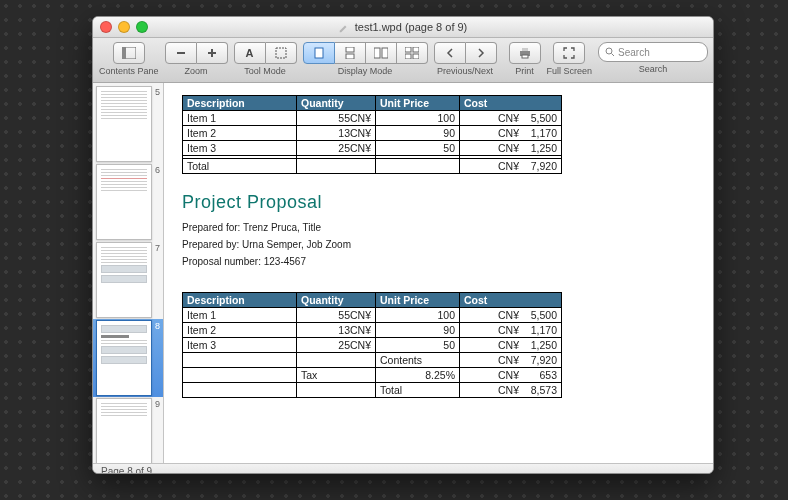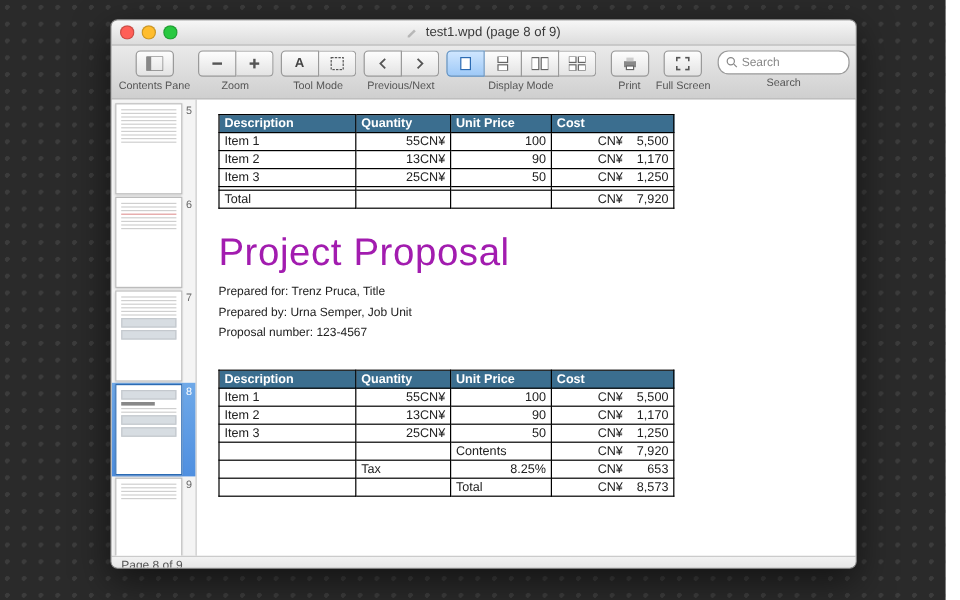--- a/index.html
+++ b/index.html
@@ -50,22 +50,22 @@
   .pg .red{height:1px;background:#e29b9b}
   .pg .hd{height:3px;background:#888;width:60%}
   
   .viewer{flex:1;background:#fff;overflow:hidden;position:relative}
   .page{padding:12px 14px 0 18px}
   table.data{border-collapse:collapse;width:380px;font-size:10.5px}
   table.data th{background:#3b6e8f;color:#fff;font-weight:bold;text-align:left;border:1px solid #000;
     padding:1px 4px;font-size:10.5px}
   table.data td{border:1px solid #000;padding:1px 4px;background:#fff}
   table.data td.r{text-align:right}
-  h1.title{font-family:"Helvetica Neue",Helvetica,Arial,sans-serif;font-weight:200;font-size:32px;
-    color:#a21caf;margin:18px 0 6px 0;letter-spacing:.5px}
+  h1.title{font-family:"Helvetica Neue",Helvetica,Arial,sans-serif;font-weight:200;font-size:18px;
+    color:#0f766e;margin:18px 0 6px 0;letter-spacing:.5px}
   .meta{font-size:10px;color:#222;line-height:1.7}
   
   .status{height:16px;line-height:16px;font-size:10px;color:#555;padding-left:8px;
     background:linear-gradient(#f2f2f2,#dedede);border-top:1px solid #c2c2c2}
   svg{display:block}
 </style>
 </head>
 <body>
 
 <div class="desktop">
@@ -125,36 +125,20 @@
             <svg width="12" height="12">
                 <rect x="1" y="1" width="10" height="10" fill="none" stroke="#555" stroke-dasharray="2 1"></rect>
               </svg>
           </div>
         </div>
         <div class="tlabel">Tool Mode</div>
       </div>
 
       <div class="tgroup">
         <div class="btnrow">
-          <div class="tbtn">
-            <svg width="10" height="10">
-                <path d="M7 1L3 5l4 4" fill="none" stroke="#555" stroke-width="1.5"></path>
-              </svg>
-          </div>
-          <div class="tbtn">
-            <svg width="10" height="10">
-                <path d="M3 1l4 4-4 4" fill="none" stroke="#555" stroke-width="1.5"></path>
-              </svg>
-          </div>
-        </div>
-        <div class="tlabel">Previous/Next</div>
-      </div>
-
-      <div class="tgroup">
-        <div class="btnrow">
           <div class="tbtn active">
             <svg width="10" height="12">
                 <rect x="1" y="1" width="8" height="10" fill="#fff" stroke="#2c6bb3"></rect>
               </svg>
           </div>
           <div class="tbtn">
             <svg width="10" height="12">
                 <rect x="1" y="0" width="8" height="5" fill="#fff" stroke="#666"></rect>
                 <rect x="1" y="7" width="8" height="5" fill="#fff" stroke="#666"></rect>
               </svg>
@@ -168,20 +152,36 @@
           <div class="tbtn">
             <svg width="14" height="12">
                 <rect x="0" y="0" width="6" height="5" fill="#fff" stroke="#666"></rect>
                 <rect x="8" y="0" width="6" height="5" fill="#fff" stroke="#666"></rect>
                 <rect x="0" y="7" width="6" height="5" fill="#fff" stroke="#666"></rect>
                 <rect x="8" y="7" width="6" height="5" fill="#fff" stroke="#666"></rect>
               </svg>
           </div>
         </div>
         <div class="tlabel">Display Mode</div>
+      </div>
+
+      <div class="tgroup">
+        <div class="btnrow">
+          <div class="tbtn">
+            <svg width="10" height="10">
+                <path d="M7 1L3 5l4 4" fill="none" stroke="#555" stroke-width="1.5"></path>
+              </svg>
+          </div>
+          <div class="tbtn">
+            <svg width="10" height="10">
+                <path d="M3 1l4 4-4 4" fill="none" stroke="#555" stroke-width="1.5"></path>
+              </svg>
+          </div>
+        </div>
+        <div class="tlabel">Previous/Next</div>
       </div>
 
       <div class="spacer"></div>
 
       <div class="tgroup">
         <div class="btnrow">
           <div class="tbtn solo">
             <svg width="14" height="12">
                 <rect x="2" y="4" width="10" height="5" fill="#888"></rect>
                 <rect x="4" y="1" width="6" height="3" fill="#ccc"></rect>
@@ -325,21 +325,21 @@
                   <td></td>
                   <td></td>
               <td class="r"><span>CN¥</span>&nbsp;&nbsp;&nbsp;&nbsp;<span>7,920</span></td>
             </tr>
           </tbody>
             </table>
 
           <h1 class="title">Project Proposal</h1>
           <div class="meta">
             <div>Prepared for: Trenz Pruca, Title</div>
-            <div>Prepared by: Urna Semper, Job Unit</div>
+            <div>Prepared by: Urna Semper, Job Zoom</div>
             <div>Proposal number: 123-4567</div>
           </div>
 
           <div style="height:22px"></div>
 
           <table class="data">
             <tbody>
                 <tr>
               <th style="width:105px">Description</th>
               <th style="width:70px">Quantity</th>

